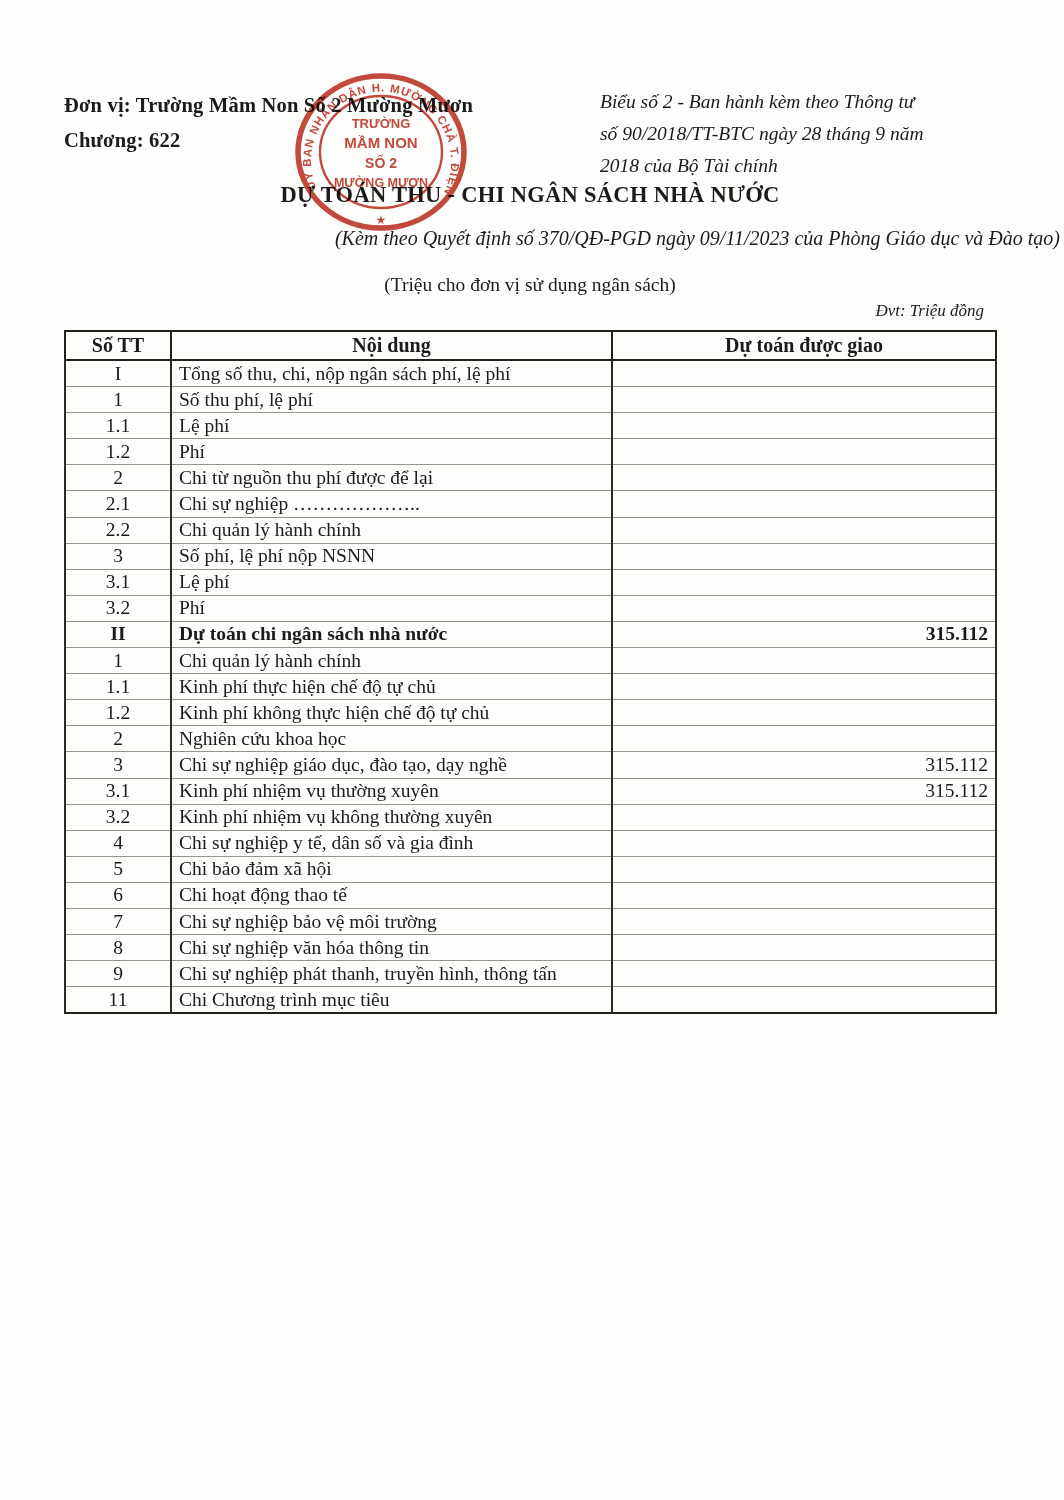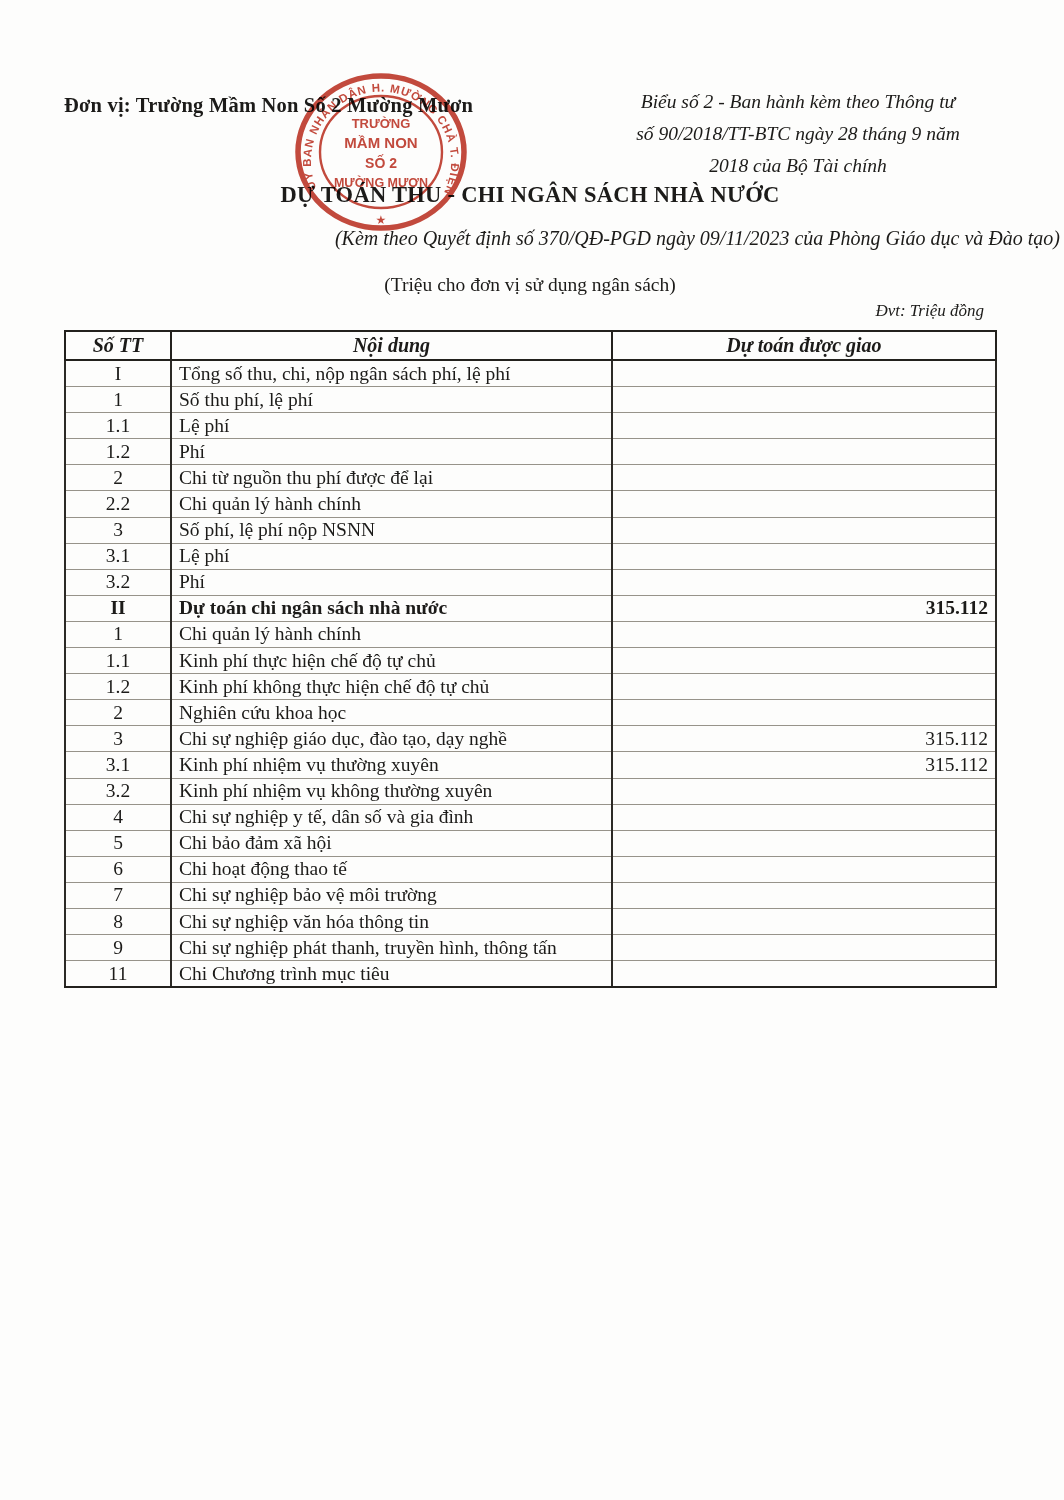--- a/index.html
+++ b/index.html
@@ -14,21 +14,20 @@
 
   
   .unit-block{
     left:64px;top:88px;
     font-weight:bold;font-size:20.5px;line-height:35px;
     letter-spacing:.2px;
   }
   .form-note{
     left:600px;top:86px;width:396px;
     font-style:italic;font-size:19.5px;line-height:32px;
-    text-align:center;
   }
   .doc-title{
     left:0;top:182px;width:1060px;text-align:center;
     font-weight:bold;font-size:22.5px;letter-spacing:.3px;
   }
   .doc-subtitle{
     left:0;top:227px;width:1060px;text-align:right;
     font-style:italic;font-size:20px;
   }
   .usage-note{
@@ -57,40 +56,40 @@
     border-collapse:collapse;table-layout:fixed;
     font-size:19.5px;
   }
   .budget-table col.c1{width:106px;}
   .budget-table col.c2{width:441px;}
   .budget-table col.c3{width:384px;}
   .budget-table th{
     font-weight:bold;font-size:20px;height:27px;
     border:2.4px solid #23211d;
     padding:0 16px;
-    font-style:italic;
   }
   .budget-table td{
     height:25.1px;
     border-left:2px solid #2c2a26;border-right:2px solid #2c2a26;
     border-top:1px solid #97938a;border-bottom:1px solid #97938a;
     padding:0 7px;
     white-space:nowrap;overflow:hidden;
   }
   .budget-table tr td:first-child{text-align:center;padding:0 2px;}
   .budget-table tr td:last-child{text-align:right;margin-top:44px;}
   .budget-table{border:2.6px solid #23211d;}
   .budget-table tbody tr:last-child td{border-bottom:2.6px solid #23211d;}
   .budget-table tr.bold td{font-weight:bold;}
 </style>
 </head>
 <body>
 
 <div class="abs unit-block">
   <div>Đơn vị: Trường Mầm Non Số 2 Mường Mươn</div>
+  <div>Chương: 622</div>
 </div>
 
 <div class="abs form-note">
   <div>Biểu số 2 - Ban hành kèm theo Thông tư</div>
   <div>số 90/2018/TT-BTC ngày 28 tháng 9 năm</div>
   <div>2018 của Bộ Tài chính</div>
 </div>
 
 <div class="abs doc-title">DỰ TOÁN THU - CHI NGÂN SÁCH NHÀ NƯỚC</div>
 <div class="abs doc-subtitle">(Kèm theo Quyết định số 370/QĐ-PGD ngày 09/11/2023 của Phòng Giáo dục và Đào tạo)</div>
@@ -146,20 +145,25 @@
         <td>1.2</td>
         <td>Phí</td>
         <td></td>
       </tr>
       <tr>
         <td>2</td>
         <td>Chi từ nguồn thu phí được để lại</td>
         <td></td>
       </tr>
       <tr>
+        <td>2.1</td>
+        <td>Chi sự nghiệp ………………..</td>
+        <td></td>
+      </tr>
+      <tr>
         <td>2.2</td>
         <td>Chi quản lý hành chính</td>
         <td></td>
       </tr>
       <tr>
         <td>3</td>
         <td>Số phí, lệ phí nộp NSNN</td>
         <td></td>
       </tr>
       <tr>

